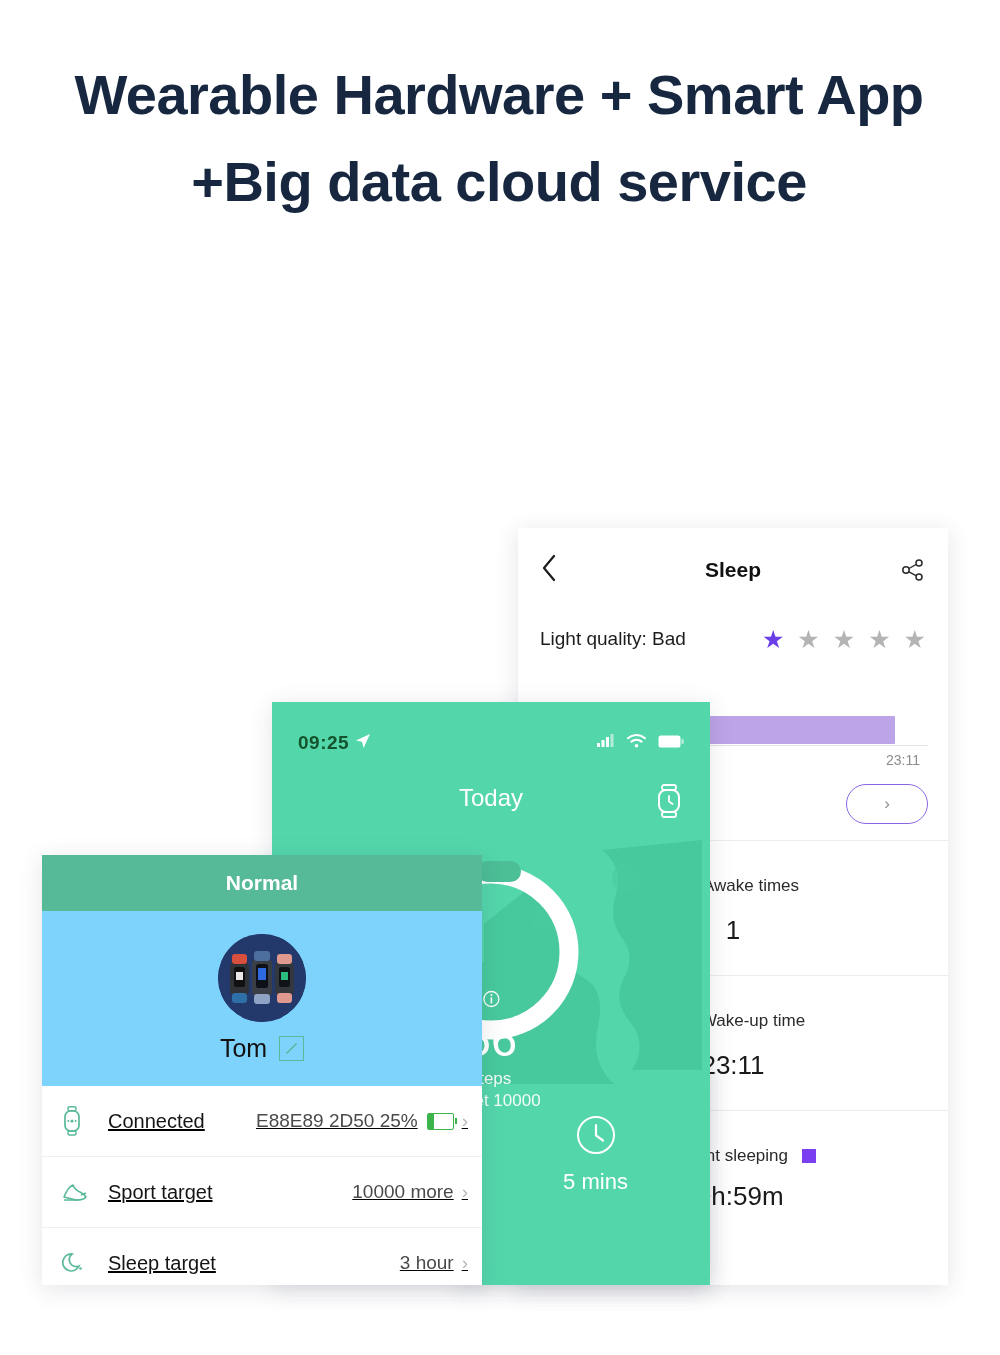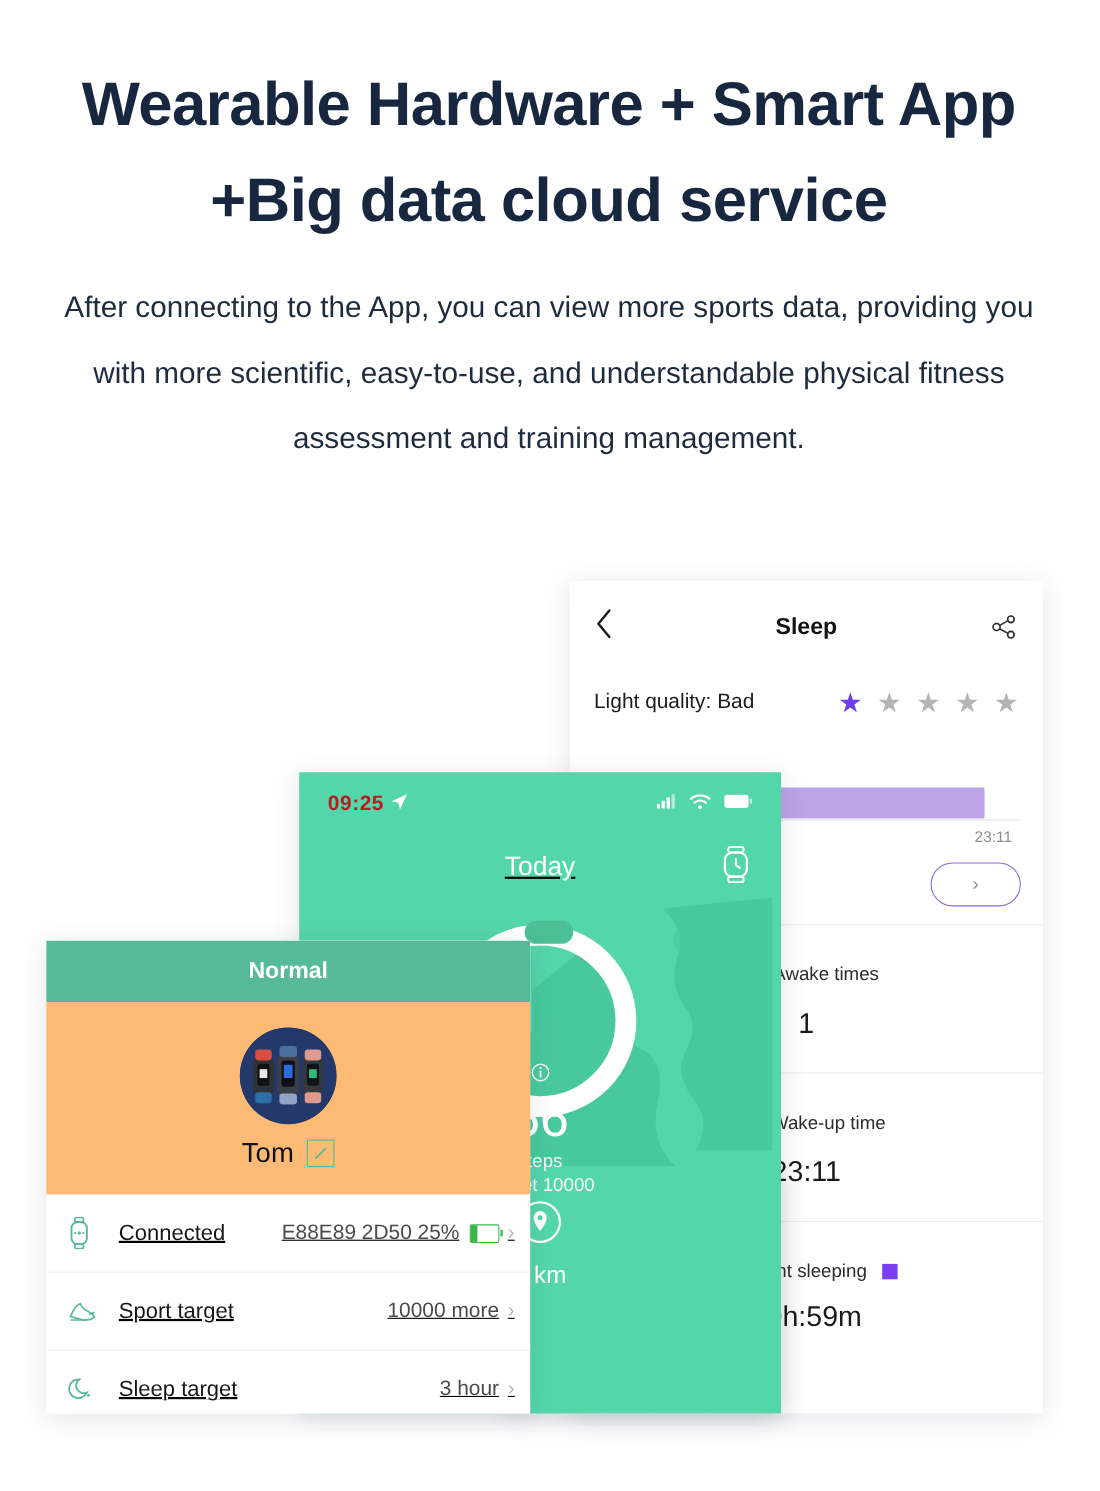--- a/index.html
+++ b/index.html
@@ -51,24 +51,24 @@
   .srow{border-top:1px solid #ececec;height:134px;display:flex;flex-direction:column;
         align-items:center;justify-content:center;}
   .srow .sline{display:flex;align-items:center;gap:14px;}
   .srow .slabel{font-size:17px;color:#2b2b2b;}
   .srow .sval{font-size:26px;color:#1a1a1a;margin-top:14px;}
   .swatch{width:14px;height:14px;background:#7b3ff2;display:inline-block;}
   .zz{font-size:19px;color:#5e5e5e;letter-spacing:-1px;}
 
   
   #today-screen{left:272px;top:702px;width:438px;height:583px;background:#54d6ab;}
-  .g-status{display:flex;align-items:center;height:58px;padding:0 26px;color:#b91c1c;}
+  .g-status{display:flex;align-items:center;height:58px;padding:12px 26px;color:#14532d;}
   .g-status .clk{font-size:19px;font-weight:bold;letter-spacing:.5px;}
   .g-status .rightic{margin-left:auto;display:flex;align-items:center;gap:12px;}
-  .g-head{display:flex;align-items:center;height:56px;padding:0 26px;text-decoration:underline;}
+  .g-head{display:flex;height:56px;padding:0 26px;}
   .g-head .ttl{flex:1;text-align:center;font-size:24px;color:#fff;padding-left:30px;}
   .ring-zone{position:relative;height:275px;}
   .silhouette{position:absolute;inset:0;overflow:hidden;}
   .ring{position:absolute;left:50%;top:14px;transform:translateX(-50%);}
   .ring-num{position:absolute;left:50%;top:150px;transform:translateX(-50%);
             text-align:center;color:#fff;}
   .ring-num .nb{font-size:47px;line-height:1;}
   .ring-num .lb{font-size:17px;opacity:.92;margin-top:6px;}
   .ring-num .lb2{font-size:17px;opacity:.92;margin-top:2px;}
   .g-stats{display:flex;padding:0 10px;}
@@ -80,21 +80,21 @@
   .zone-bar{display:flex;height:9px;margin:22px 12px 0 12px;border-radius:1px;overflow:hidden;}
   .zone-bar i{display:block;height:100%;}
   .zone-lbls{display:flex;margin:5px 12px 0 12px;font-size:12px;position:relative;height:18px;}
   .zone-lbls span{position:absolute;transform:translateX(-50%);}
   .ecg{margin:10px 0 0 0;}
 
   
   #setting-screen{left:42px;top:855px;width:440px;height:430px;}
   .set-head{height:56px;background:#56ba99;display:flex;align-items:center;justify-content:center;}
   .set-head .ttl{color:#fff;font-size:21px;font-weight:bold;}
-  .profile{height:175px;background:#fdba74;display:flex;flex-direction:column;
+  .profile{height:175px;background:#7dd3fc;display:flex;flex-direction:column;
            align-items:center;justify-content:center;}
   .avatar{width:88px;height:88px;border-radius:50%;overflow:hidden;position:relative;
           background:#23386b;}
   .name-line{display:flex;align-items:center;gap:12px;margin-top:12px;}
   .name-line .nm{font-size:25px;color:#111;}
   .edit-box{width:23px;height:23px;border:1.5px solid #59b99a;display:flex;
             align-items:center;justify-content:center;}
   .set-row{height:70px;display:flex;align-items:center;padding:0 14px 0 20px;
            border-bottom:1px solid #efefef;background:#fff;text-decoration:underline;}
   .set-row .ic{width:46px;display:flex;align-items:center;}
@@ -107,21 +107,20 @@
   .battery:after{content:"";position:absolute;right:-4px;top:4px;width:2px;height:6px;
                  background:#3bb54a;}
   .battery i{display:block;height:100%;background:#3bb54a;}
 </style>
 </head>
 <body>
 
 <div class="hero">
   <h1>Wearable Hardware + Smart App
 +Big data cloud service</h1>
-  <p>After connecting to the App, you can view more sports data, providing you with more scientific, easy-to-use, and understandable physical fitness assessment and training management.</p>
 </div>
 
 <div class="phone shadow-soft" id="sleep-screen">
 
   <div class="sleep-nav">
     <div class="back">
       <svg width="17" height="30" viewBox="0 0 17 30">
           <path d="M14 3 L4 15 L14 27" stroke="#1b1b1b" stroke-width="2.2" fill="none" stroke-linecap="round" stroke-linejoin="round"></path>
         </svg>
     </div>
@@ -324,20 +323,29 @@
   <div class="g-stats">
     <div class="g-stat">
       <span>
         <svg width="40" height="40" viewBox="0 0 40 40">
           <circle cx="20" cy="20" r="18" fill="none" stroke="#fff" stroke-width="2"></circle>
           <path d="M20 10 a6 6 0 0 1 6 6 c0 5 -6 12 -6 12 s-6 -7 -6 -12 a6 6 0 0 1 6 -6z" fill="#fff"></path>
           <circle cx="20" cy="16" r="2.3" fill="#54d6ab"></circle>
         </svg>
       </span>
       <div class="v">6 km</div>
+    </div>
+    <div class="g-stat">
+      <span>
+        <svg width="40" height="40" viewBox="0 0 40 40">
+          <circle cx="20" cy="20" r="18" fill="none" stroke="#fff" stroke-width="2"></circle>
+          <path d="M20 10 v10.5 l7 5" stroke="#fff" stroke-width="2.2" fill="none" stroke-linecap="round"></path>
+        </svg>
+      </span>
+      <div class="v">5 mins</div>
     </div>
   </div>
 </div>
 
 <div class="phone shadow-soft" id="setting-screen">
   <div class="set-head">
     <span class="ttl">Normal</span>
   </div>
 
   <div class="profile">

